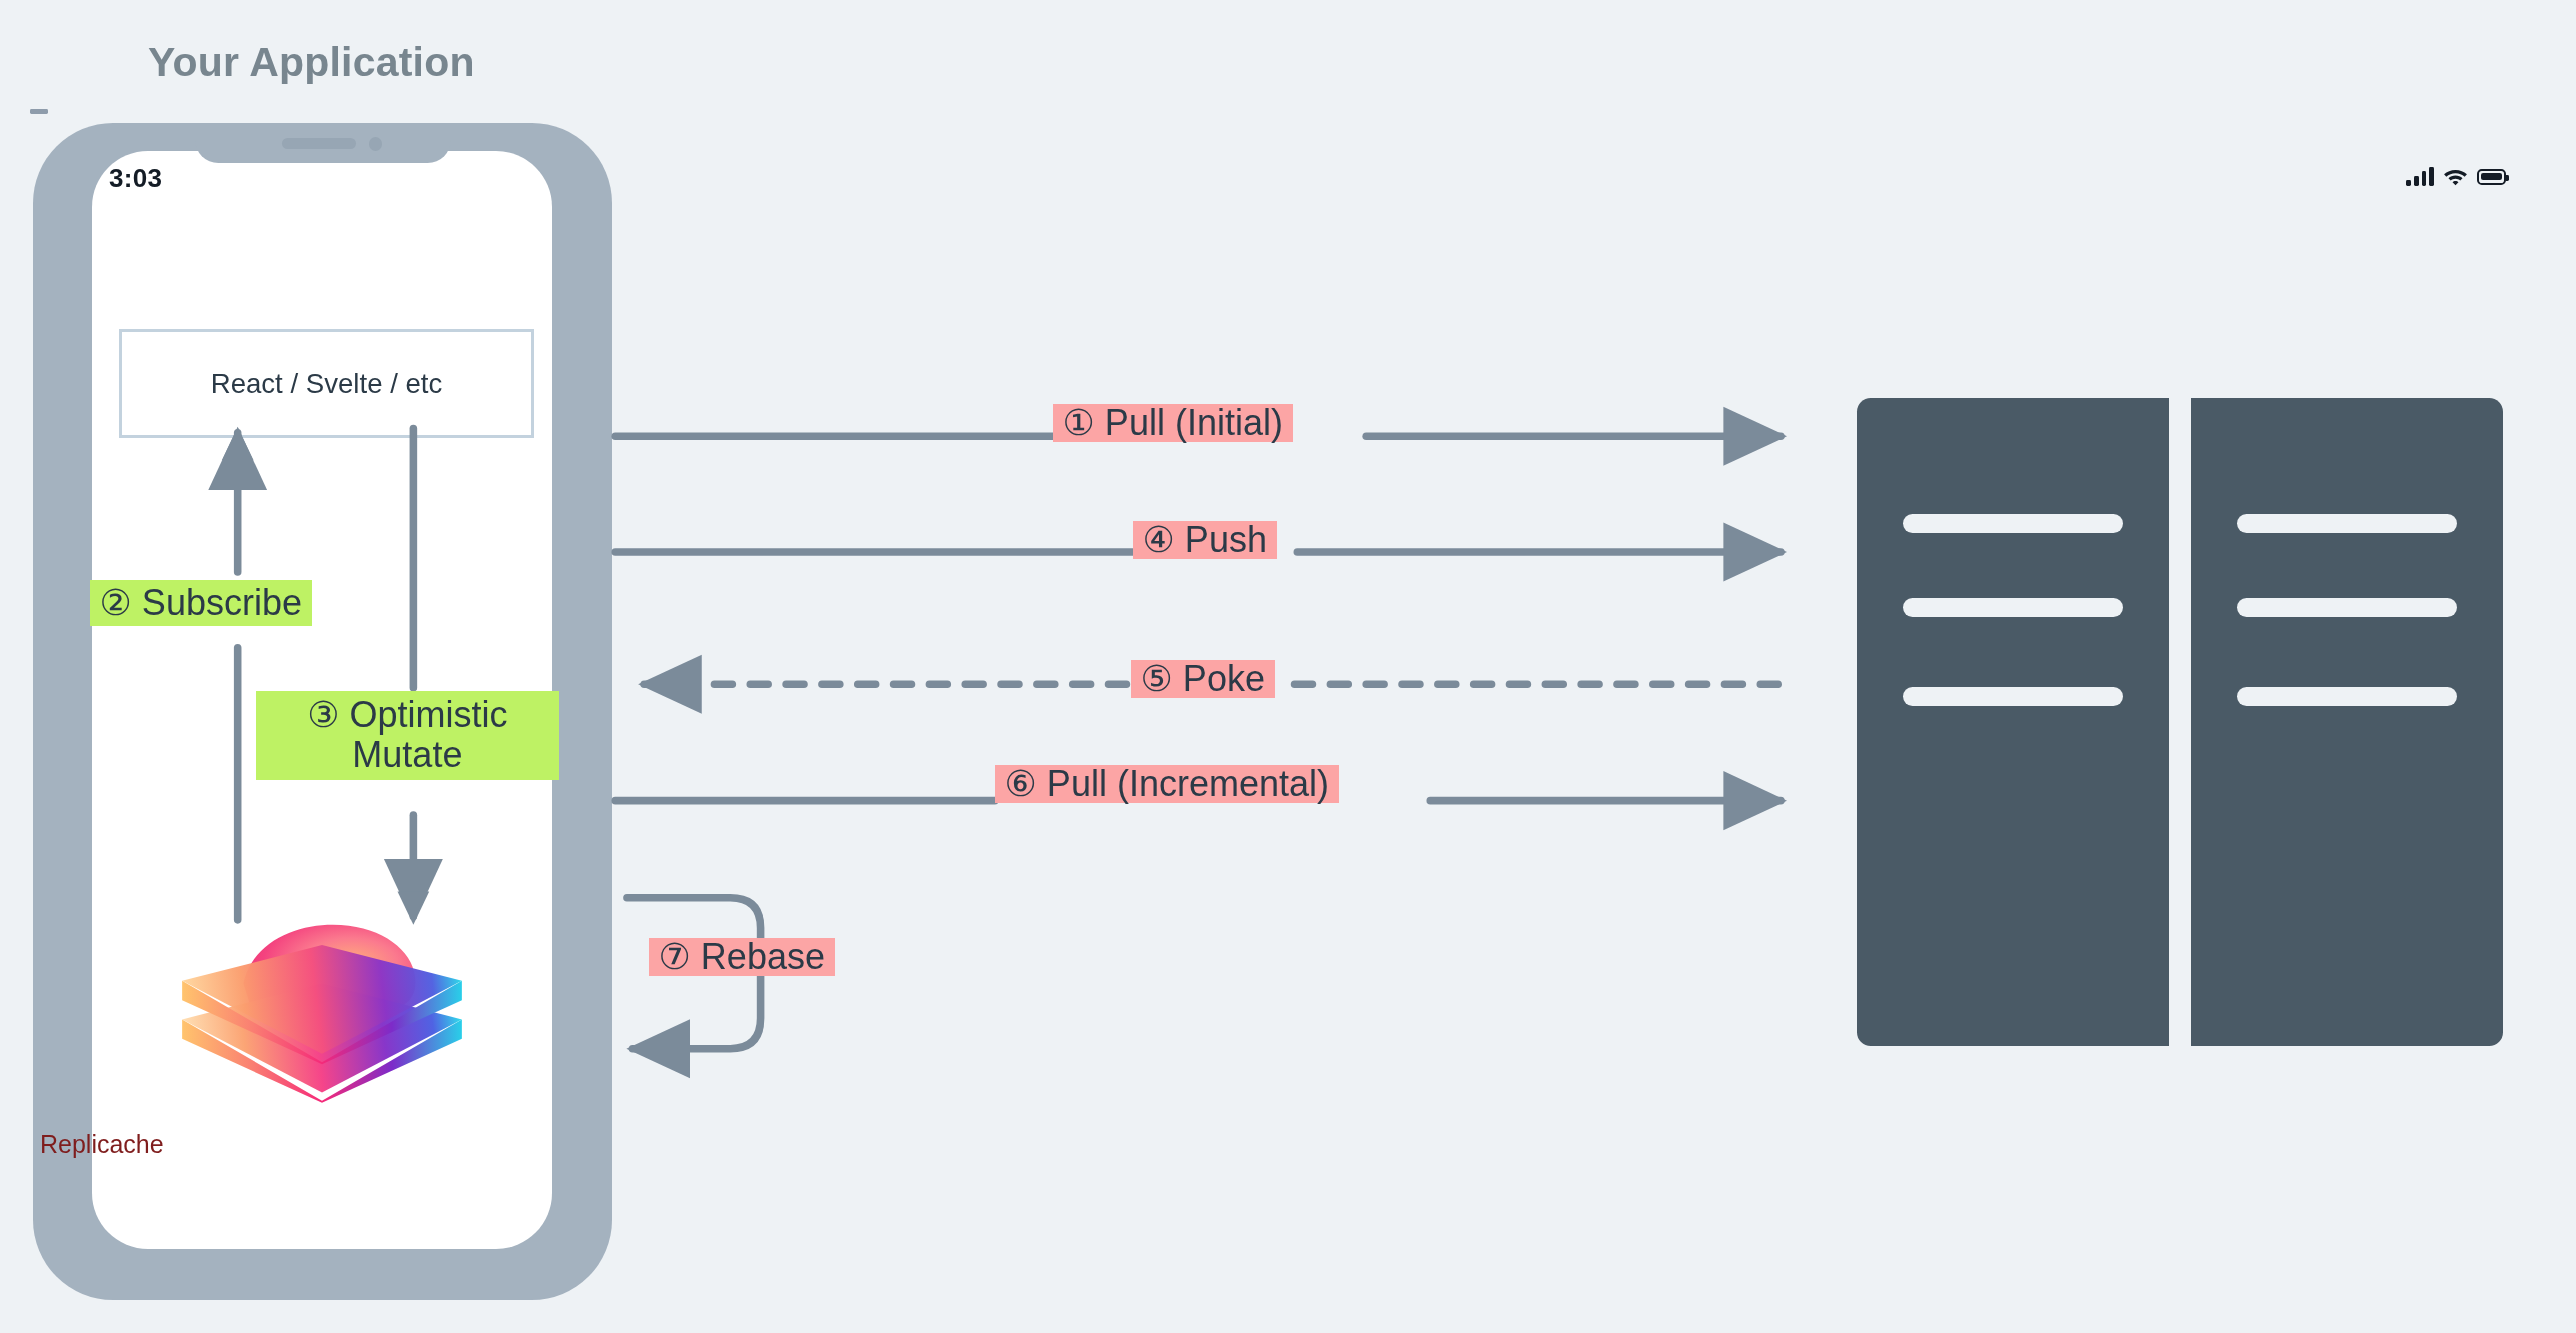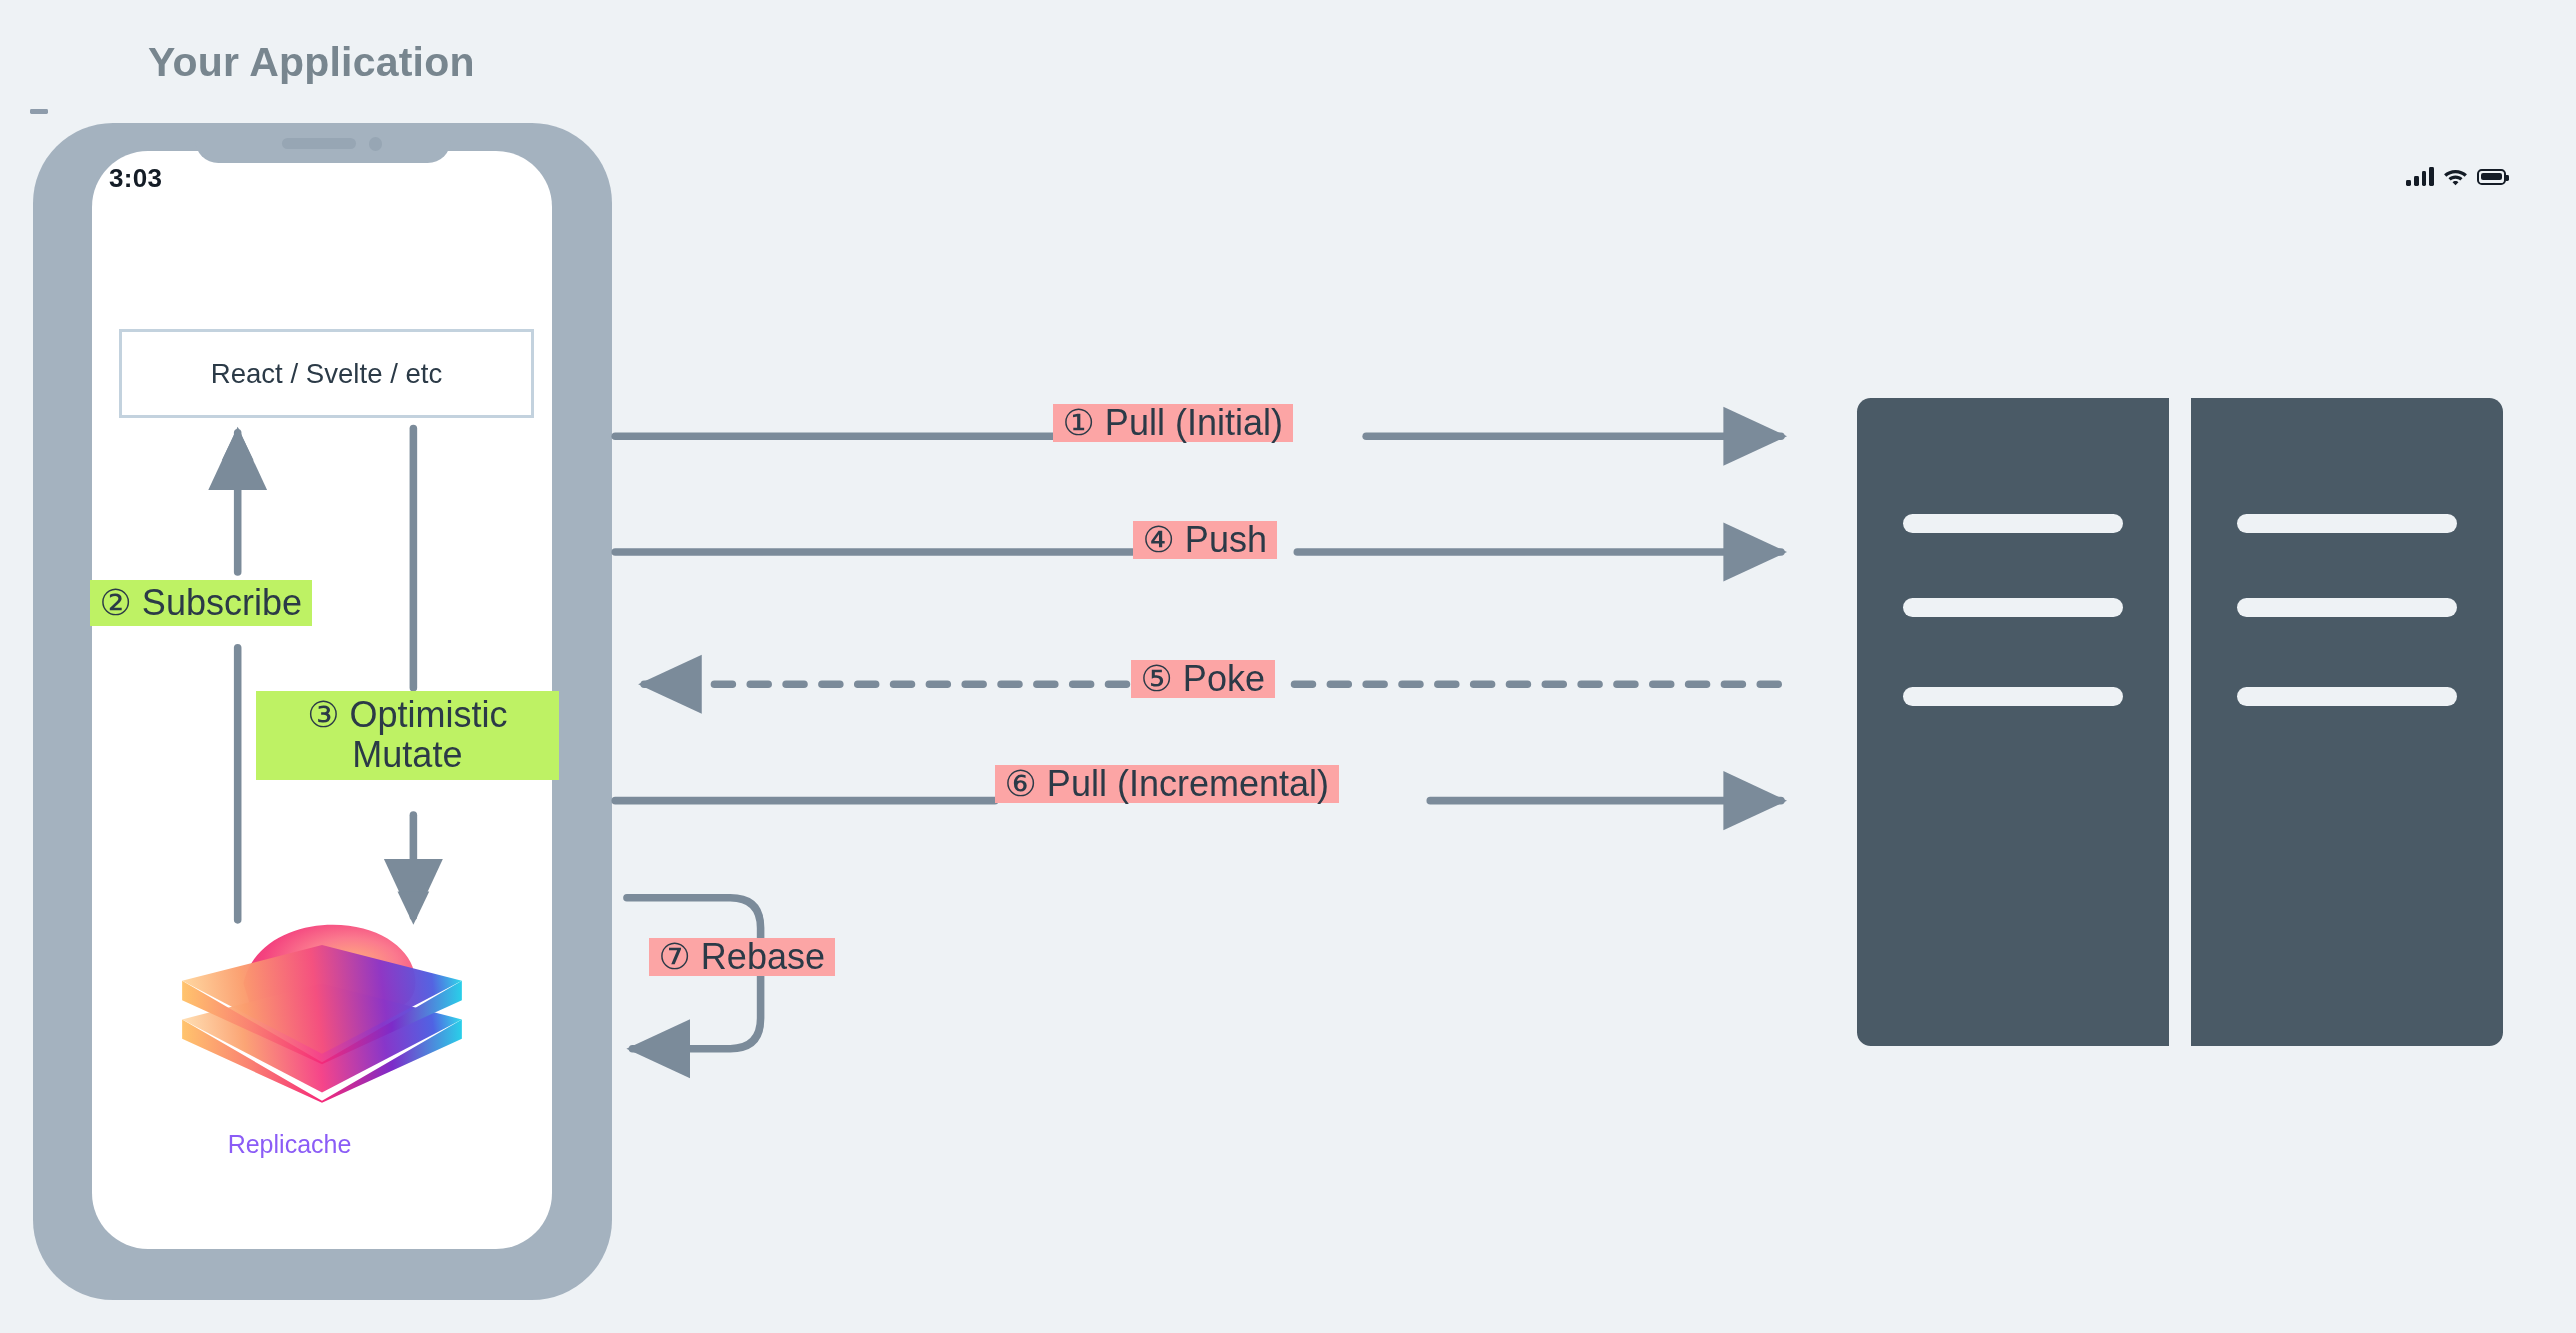--- a/index.html
+++ b/index.html
@@ -140,21 +140,21 @@
     background: #141c26;
     border-radius: 0 1.4px 1.4px 0;
   }
 
   
   #react-box {
     position: absolute;
     left: 119px;
     top: 329px;
     width: 415px;
-    height: 89px;
+    height: 109px;
     border: 3.4px solid #c3d2de;
     background: #ffffff;
     box-sizing: border-box;
     display: flex;
     align-items: center;
     justify-content: center;
   }
   #react-box-label {
     font-size: 27.6px;
     color: #2b3a47;
@@ -166,24 +166,24 @@
     position: absolute;
     left: 178px;
     top: 920px;
     width: 288px;
     height: 183px;
   }
   #replicache-label {
     position: absolute;
     left: 0; right: 0;
     top: 1130px;
-    text-align: center;
     width: 579px;
     font-size: 25px;
-    color: #8b5cf6;
+    color: #7f1d1d;
+    padding-left: 40px;
   }
 
   
   #overlay {
     position: absolute;
     inset: 0;
     width: 2576px;
     height: 1334px;
     pointer-events: none;
   }

